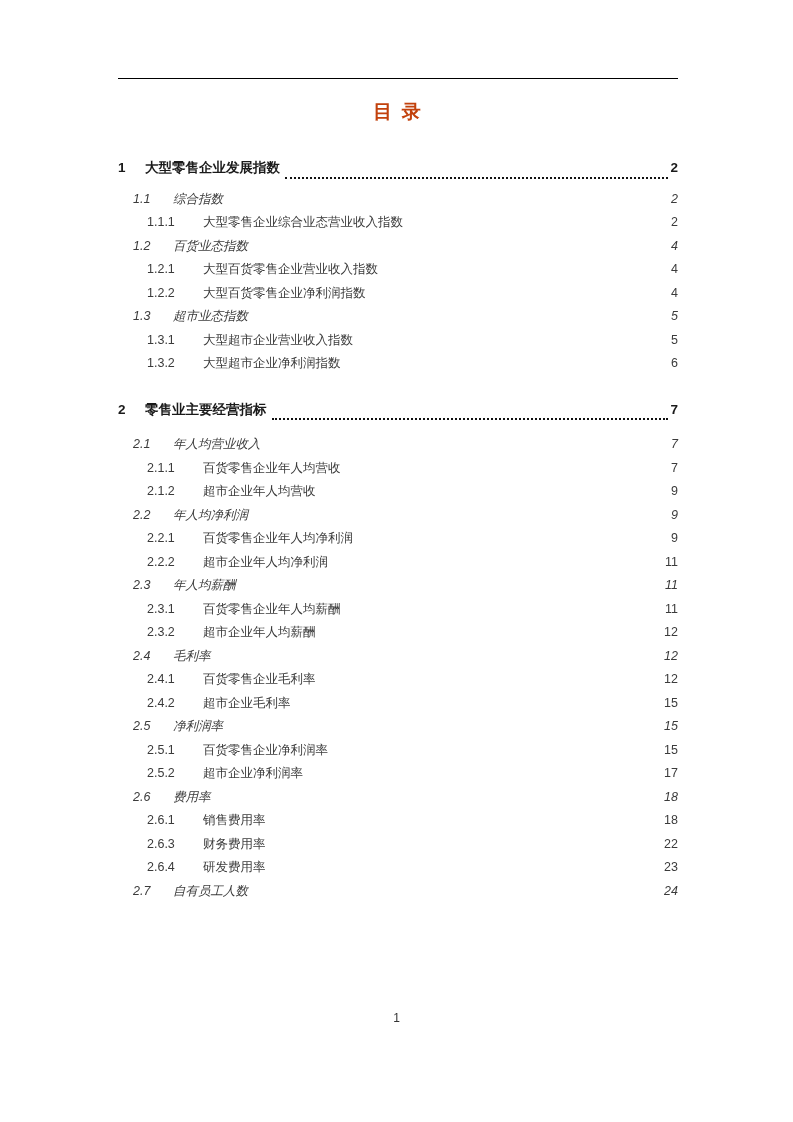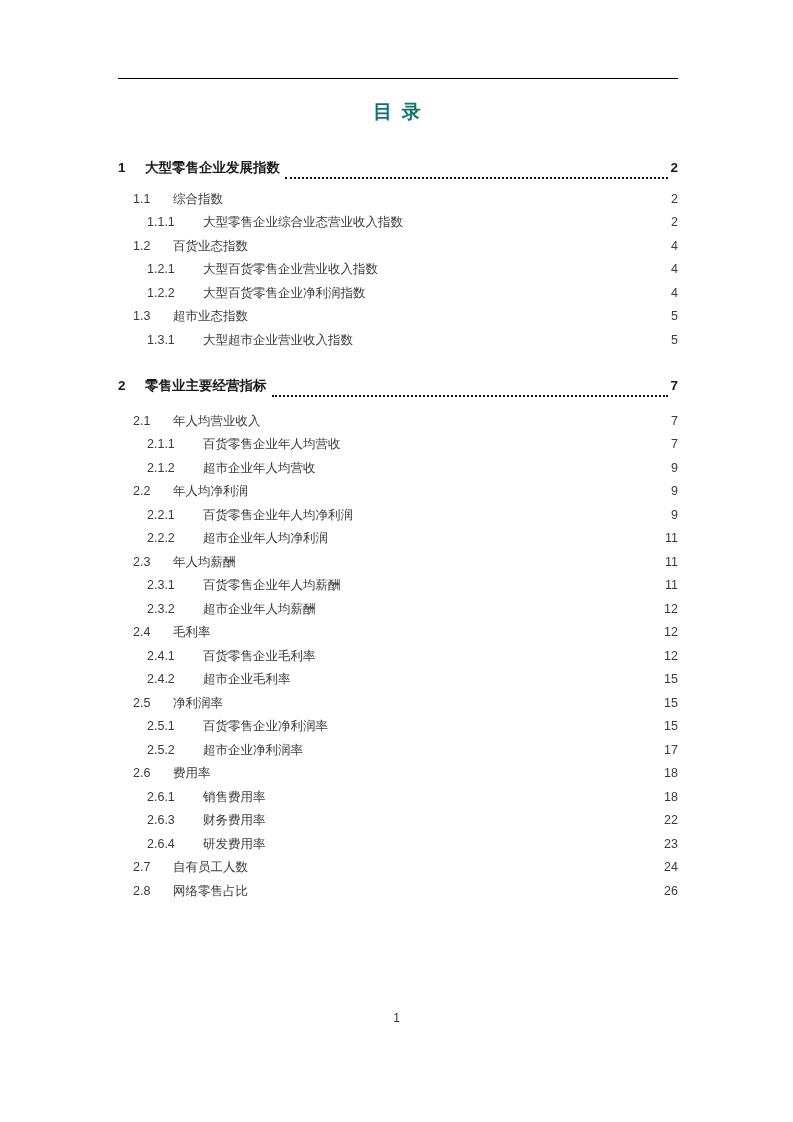--- a/index.html
+++ b/index.html
@@ -51,21 +51,21 @@
     font-size: 13.5px;
     color: #1a1a1a;
     margin-bottom: 8px;
   }
   .toc-row.lvl1:not(:first-child) {
     margin-top: 22px;
     margin-bottom: 12px;
   }
   .toc-row .num { flex: 0 0 auto; }
   .toc-row.lvl1 .num { width: 27px; }
-  .toc-row.lvl2 { padding-left: 15px; }
+  .toc-row.lvl2 { padding-left: 15px; font-style: italic; }
   .toc-row.lvl2 .num { width: 40px; }
   .toc-row.lvl3 { padding-left: 29px; }
   .toc-row.lvl3 .num { width: 56px; }
   .toc-row .entry-title { flex: 0 0 auto; }
   .leader { flex: 1 1 auto; min-width: 8px; }
   .leader.dotted {
     border-bottom: 2.2px dotted #111111;
     margin: 0 2px 4px 5px;
     align-self: stretch;
   }
@@ -78,21 +78,21 @@
     text-align: center;
     font-size: 12px;
     color: #333333;
   }
 </style>
 </head>
 <body>
 
 <div class="page">
   <div class="header-rule"></div>
-  <h1 class="doc-title" style="color: #0f766e;">目 录</h1>
+  <h1 class="doc-title" style="color: #c2410c;">目 录</h1>
   <nav class="toc" id="toc">
       <div class="toc-row lvl1">
         <span class="num">1</span>
         <span class="entry-title">大型零售企业发展指数</span>
         <span class="leader dotted"></span>
         <span class="pagenum">2</span>
       </div>
       <div class="toc-row lvl2">
         <span class="num">1.1</span>
         <span class="entry-title">综合指数</span>
@@ -128,20 +128,26 @@
         <span class="entry-title">超市业态指数</span>
         <span class="leader"></span>
         <span class="pagenum">5</span>
       </div>
       <div class="toc-row lvl3">
         <span class="num">1.3.1</span>
         <span class="entry-title">大型超市企业营业收入指数</span>
         <span class="leader"></span>
         <span class="pagenum">5</span>
       </div>
+      <div class="toc-row lvl3">
+        <span class="num">1.3.2</span>
+        <span class="entry-title">大型超市企业净利润指数</span>
+        <span class="leader"></span>
+        <span class="pagenum">6</span>
+      </div>
       <div class="toc-row lvl1">
         <span class="num">2</span>
         <span class="entry-title">零售业主要经营指标</span>
         <span class="leader dotted"></span>
         <span class="pagenum">7</span>
       </div>
       <div class="toc-row lvl2">
         <span class="num">2.1</span>
         <span class="entry-title">年人均营业收入</span>
         <span class="leader"></span>
@@ -253,24 +259,18 @@
         <span class="num">2.6.4</span>
         <span class="entry-title">研发费用率</span>
         <span class="leader"></span>
         <span class="pagenum">23</span>
       </div>
       <div class="toc-row lvl2">
         <span class="num">2.7</span>
         <span class="entry-title">自有员工人数</span>
         <span class="leader"></span>
         <span class="pagenum">24</span>
-      </div>
-      <div class="toc-row lvl2">
-        <span class="num">2.8</span>
-        <span class="entry-title">网络零售占比</span>
-        <span class="leader"></span>
-        <span class="pagenum">26</span>
       </div>
     </nav>
   <div class="footer">
     <span>1</span>
   </div>
 </div>
 
 </body></html>

